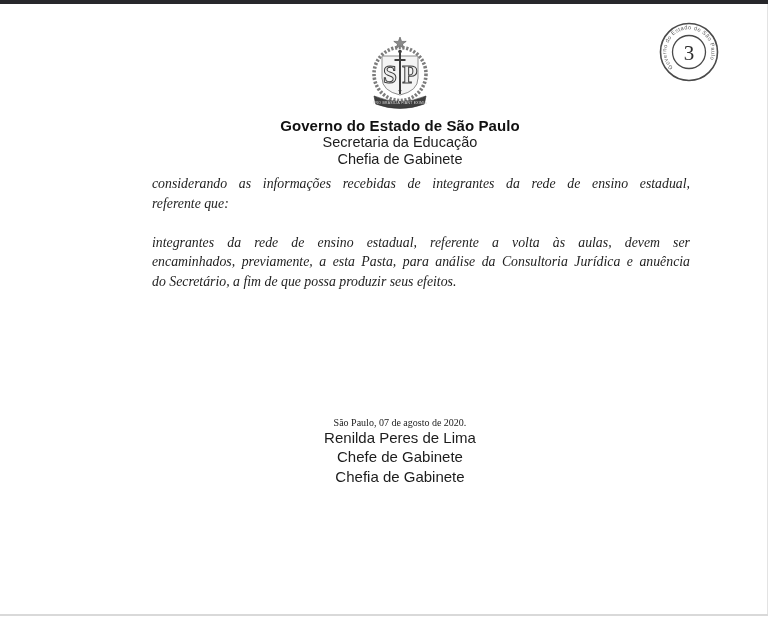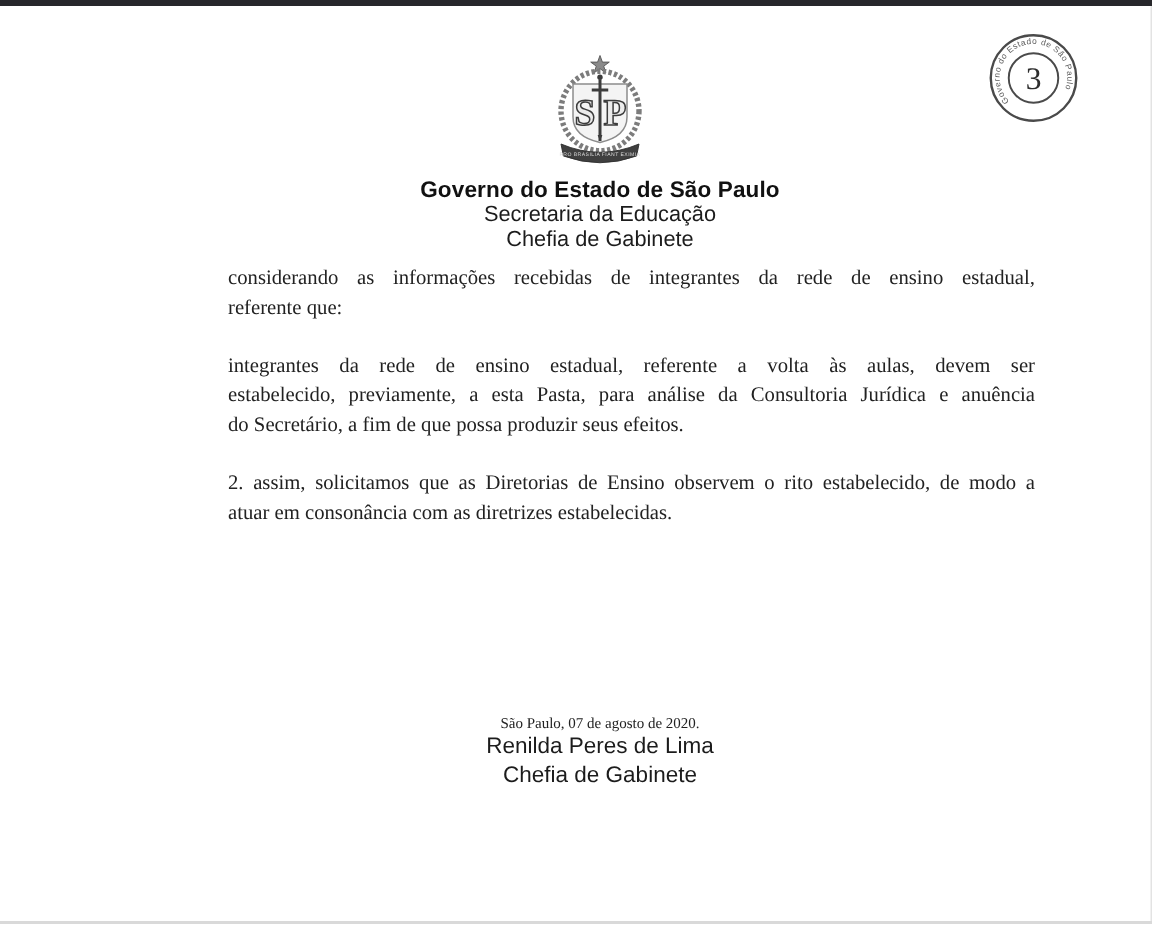--- a/index.html
+++ b/index.html
@@ -41,21 +41,21 @@
     font-family: "Liberation Sans", sans-serif;
     font-size: 14.5px; color: #1c1c1c; line-height: 16.5px;
   }
 
   .body-text {
     margin: 7px 78px 0 120px; 
     width: 538px; text-align: left;
     font-size: 13.8px; line-height: 19.8px; color: #222;
   }
   .para { margin-bottom: 19px; }
-  .line { width: 538px; }
+  .line { width: 538px; font-style: italic; }
   .jline { text-align: justify; text-align-last: justify; }
 
   .date-line {
     margin-top: 125px;
     font-size: 10px; color: #222;
   }
 
   .signature {
     font-family: "Liberation Sans", sans-serif;
     font-size: 15px; color: #1c1c1c; line-height: 19.5px;
@@ -115,34 +115,31 @@
     <div class="hdr-sub">Chefia de Gabinete</div>
 
     
     <div class="body-text">
       <div class="para">
           <div class="line jline">considerando as informações recebidas de integrantes da rede de ensino estadual,</div>
           <div class="line">referente que:</div>
         </div>
       <div class="para">
           <div class="line jline">integrantes da rede de ensino estadual, referente a volta às aulas, devem ser</div>
-          <div class="line jline">estabelecido, previamente, a esta Pasta, para análise da Consultoria Jurídica e anuência</div>
+          <div class="line jline">encaminhados, previamente, a esta Pasta, para análise da Consultoria Jurídica e anuência</div>
           <div class="line">do Secretário, a fim de que possa produzir seus efeitos.</div>
-        </div>
-      <div class="para">
-          <div class="line jline">2. assim, solicitamos que as Diretorias de Ensino observem o rito estabelecido, de modo a</div>
-          <div class="line">atuar em consonância com as diretrizes estabelecidas.</div>
         </div>
     </div>
 
     
     <div class="date-line">São Paulo, 07 de agosto de 2020.</div>
 
     
     <div class="signature">
       <div>Renilda Peres de Lima</div>
+      <div>Chefe de Gabinete</div>
       <div>Chefia de Gabinete</div>
     </div>
 
   </div>
 </div>
 
 <div class="page-bottom-edge"></div>
 
 </body></html>

